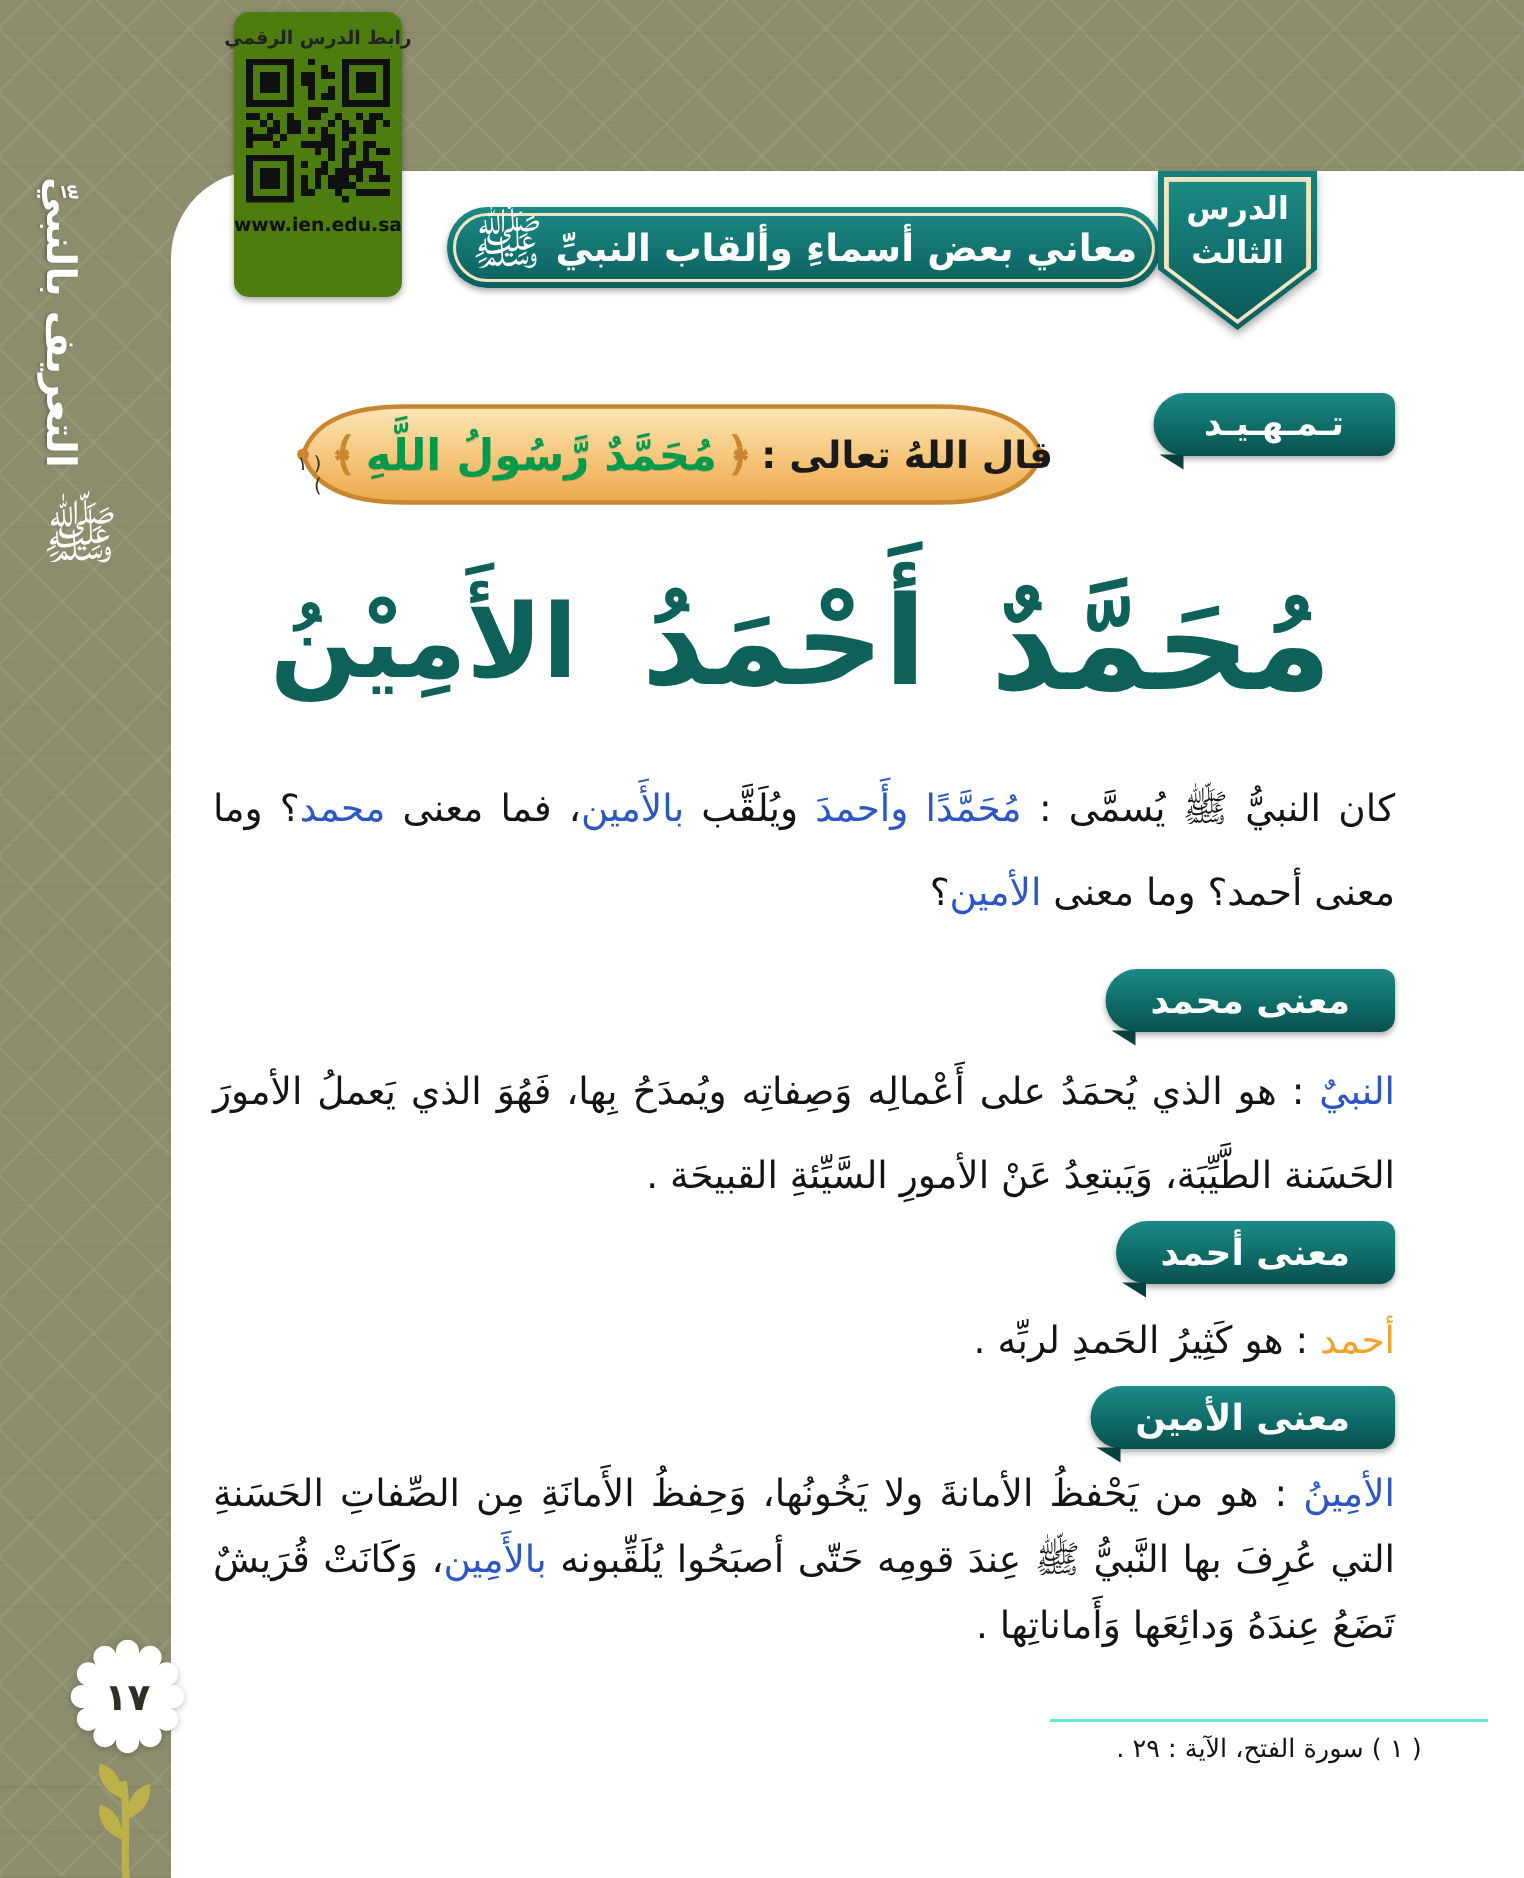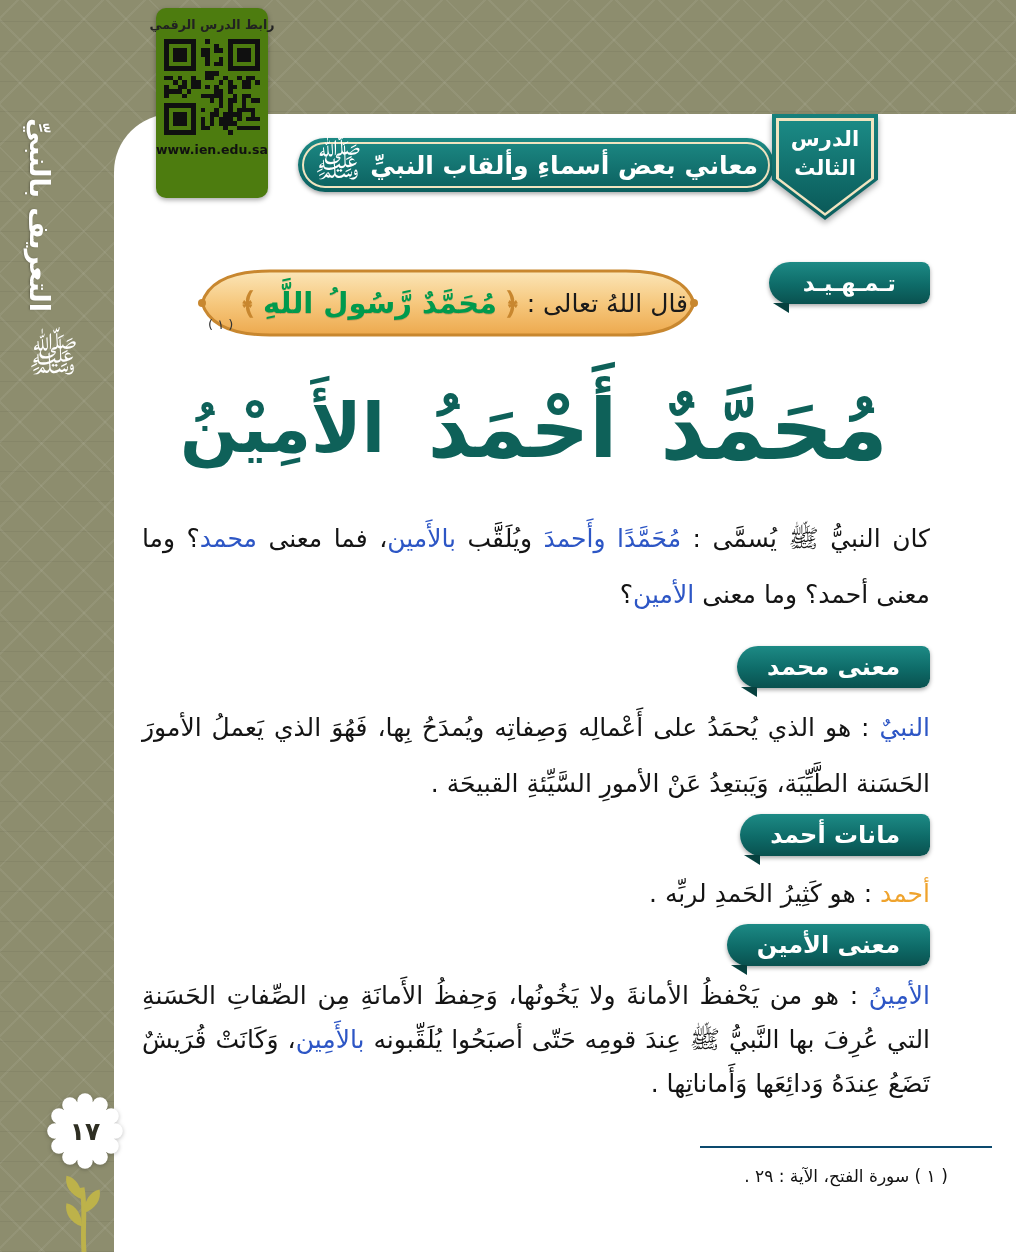--- a/index.html
+++ b/index.html
@@ -61,21 +61,21 @@
   .tamheed{right:86px;top:262px;height:42px;font-size:23px;padding:0 34px;letter-spacing:1px;}
   .sh-1{right:86px;top:646px;height:42px;font-size:24px;padding:0 30px;}
   .sh-2{right:86px;top:814px;height:42px;font-size:24px;padding:0 30px;}
   .sh-3{right:86px;top:924px;height:42px;font-size:24px;padding:0 30px;}
 
   
   .quote-banner{position:absolute;left:194px;top:264px;width:508px;height:78px;z-index:3;}
   .qb-shape{position:absolute;inset:0;width:100%;height:100%;}
   .qb-text{position:absolute;inset:0;display:flex;align-items:center;justify-content:center;
     gap:6px;direction:rtl;}
-  .qb-intro{font-size:25px;font-weight:normal;color:#1a1a1a;white-space:nowrap;}
+  .qb-intro{font-size:25px;font-weight:bold;color:#1a1a1a;white-space:nowrap;}
   .qb-verse{font-size:29px;font-weight:bold;color:#009a4d;white-space:nowrap;text-shadow:0 1px 0 rgba(0,0,0,.15);}
   .qb-bracket{font-size:30px;font-weight:bold;color:#c8872f;}
   .qb-ref{font-size:13px;color:#333;align-self:flex-end;margin-bottom:10px;}
 
   
   .callig-row{position:absolute;left:180px;right:128px;top:348px;height:162px;z-index:2;
     display:flex;justify-content:space-between;align-items:center;}
   .callig{color:#0e6159;font-weight:bold;line-height:1;}
   .w1{font-size:88px;}
   .w2{font-size:82px;}
@@ -87,21 +87,21 @@
   .intro-par{top:511px;}
   .par-1{top:700px;}
   .par-2{top:866px;}
   .par-3{top:974px;line-height:44px;}
   .c-ink{color:#141414;}
   .c-blue{color:#2d56c5;}
   .c-orange{color:#efa32d;}
 
   
   .footnote{position:absolute;left:700px;right:24px;top:1146px;z-index:2;
-    border-top:2px solid #0c4a6e;padding-top:18px;font-size:17px;color:#111;text-align:center;}
+    border-top:2px solid #5eead4;padding-top:8px;font-size:17px;color:#111;text-align:center;}
 
   
   .page-badge{position:absolute;left:42px;top:1088px;width:86px;height:86px;z-index:3;
     filter:drop-shadow(0 1px 2px rgba(0,0,0,.25));}
   .pb-svg{position:absolute;inset:0;width:100%;height:100%;}
   .page-num{position:absolute;inset:0;display:flex;align-items:center;justify-content:center;
     font-size:25px;font-weight:bold;color:#2e2e22;}
   .plant-logo{position:absolute;left:52px;top:1170px;width:64px;height:82px;z-index:2;}
 </style>
 </head>
@@ -379,21 +379,21 @@
 </div>
 
 <p class="body-text intro-par"><span class="c-ink">كان النبيُّ ﷺ يُسمَّى : </span><span class="c-blue">مُحَمَّدًا وأَحمدَ</span><span class="c-ink"> ويُلَقَّب </span><span class="c-blue">بالأَمين</span><span class="c-ink">، فما معنى </span><span class="c-blue">محمد</span><span class="c-ink">؟ وما معنى أحمد؟ وما معنى </span><span class="c-blue">الأمين</span><span class="c-ink">؟</span></p>
 
 <div class="ribbon sh-1">
   <span>معنى محمد</span>
 </div>
 <p class="body-text par-1"><span class="c-blue">النبيٌ</span><span class="c-ink"> : هو الذي يُحمَدُ على أَعْمالِه وَصِفاتِه ويُمدَحُ بِها، فَهُوَ الذي يَعملُ الأمورَ الحَسَنة الطَّيِّبَة، وَيَبتعِدُ عَنْ الأمورِ السَّيِّئةِ القبيحَة .</span></p>
 
 <div class="ribbon sh-2">
-  <span>مانات أحمد</span>
+  <span>معنى أحمد</span>
 </div>
 <p class="body-text par-2"><span class="c-orange">أحمد</span><span class="c-ink"> : هو كَثِيرُ الحَمدِ لربِّه .</span></p>
 
 <div class="ribbon sh-3">
   <span>معنى الأمين</span>
 </div>
 <p class="body-text par-3"><span class="c-blue">الأمِينُ</span><span class="c-ink"> : هو من يَحْفظُ الأمانةَ ولا يَخُونُها، وَحِفظُ الأَمانَةِ مِن الصِّفاتِ الحَسَنةِ التي عُرِفَ بها النَّبيُّ ﷺ عِندَ قومِه حَتّى أصبَحُوا يُلَقِّبونه </span><span class="c-blue">بالأَمِين</span><span class="c-ink">، وَكَانَتْ قُرَيشٌ تَضَعُ عِندَهُ وَدائِعَها وَأَماناتِها .</span></p>
 
 <div class="footnote">
   <span>( ١ ) سورة الفتح، الآية : ٢٩ .</span>

